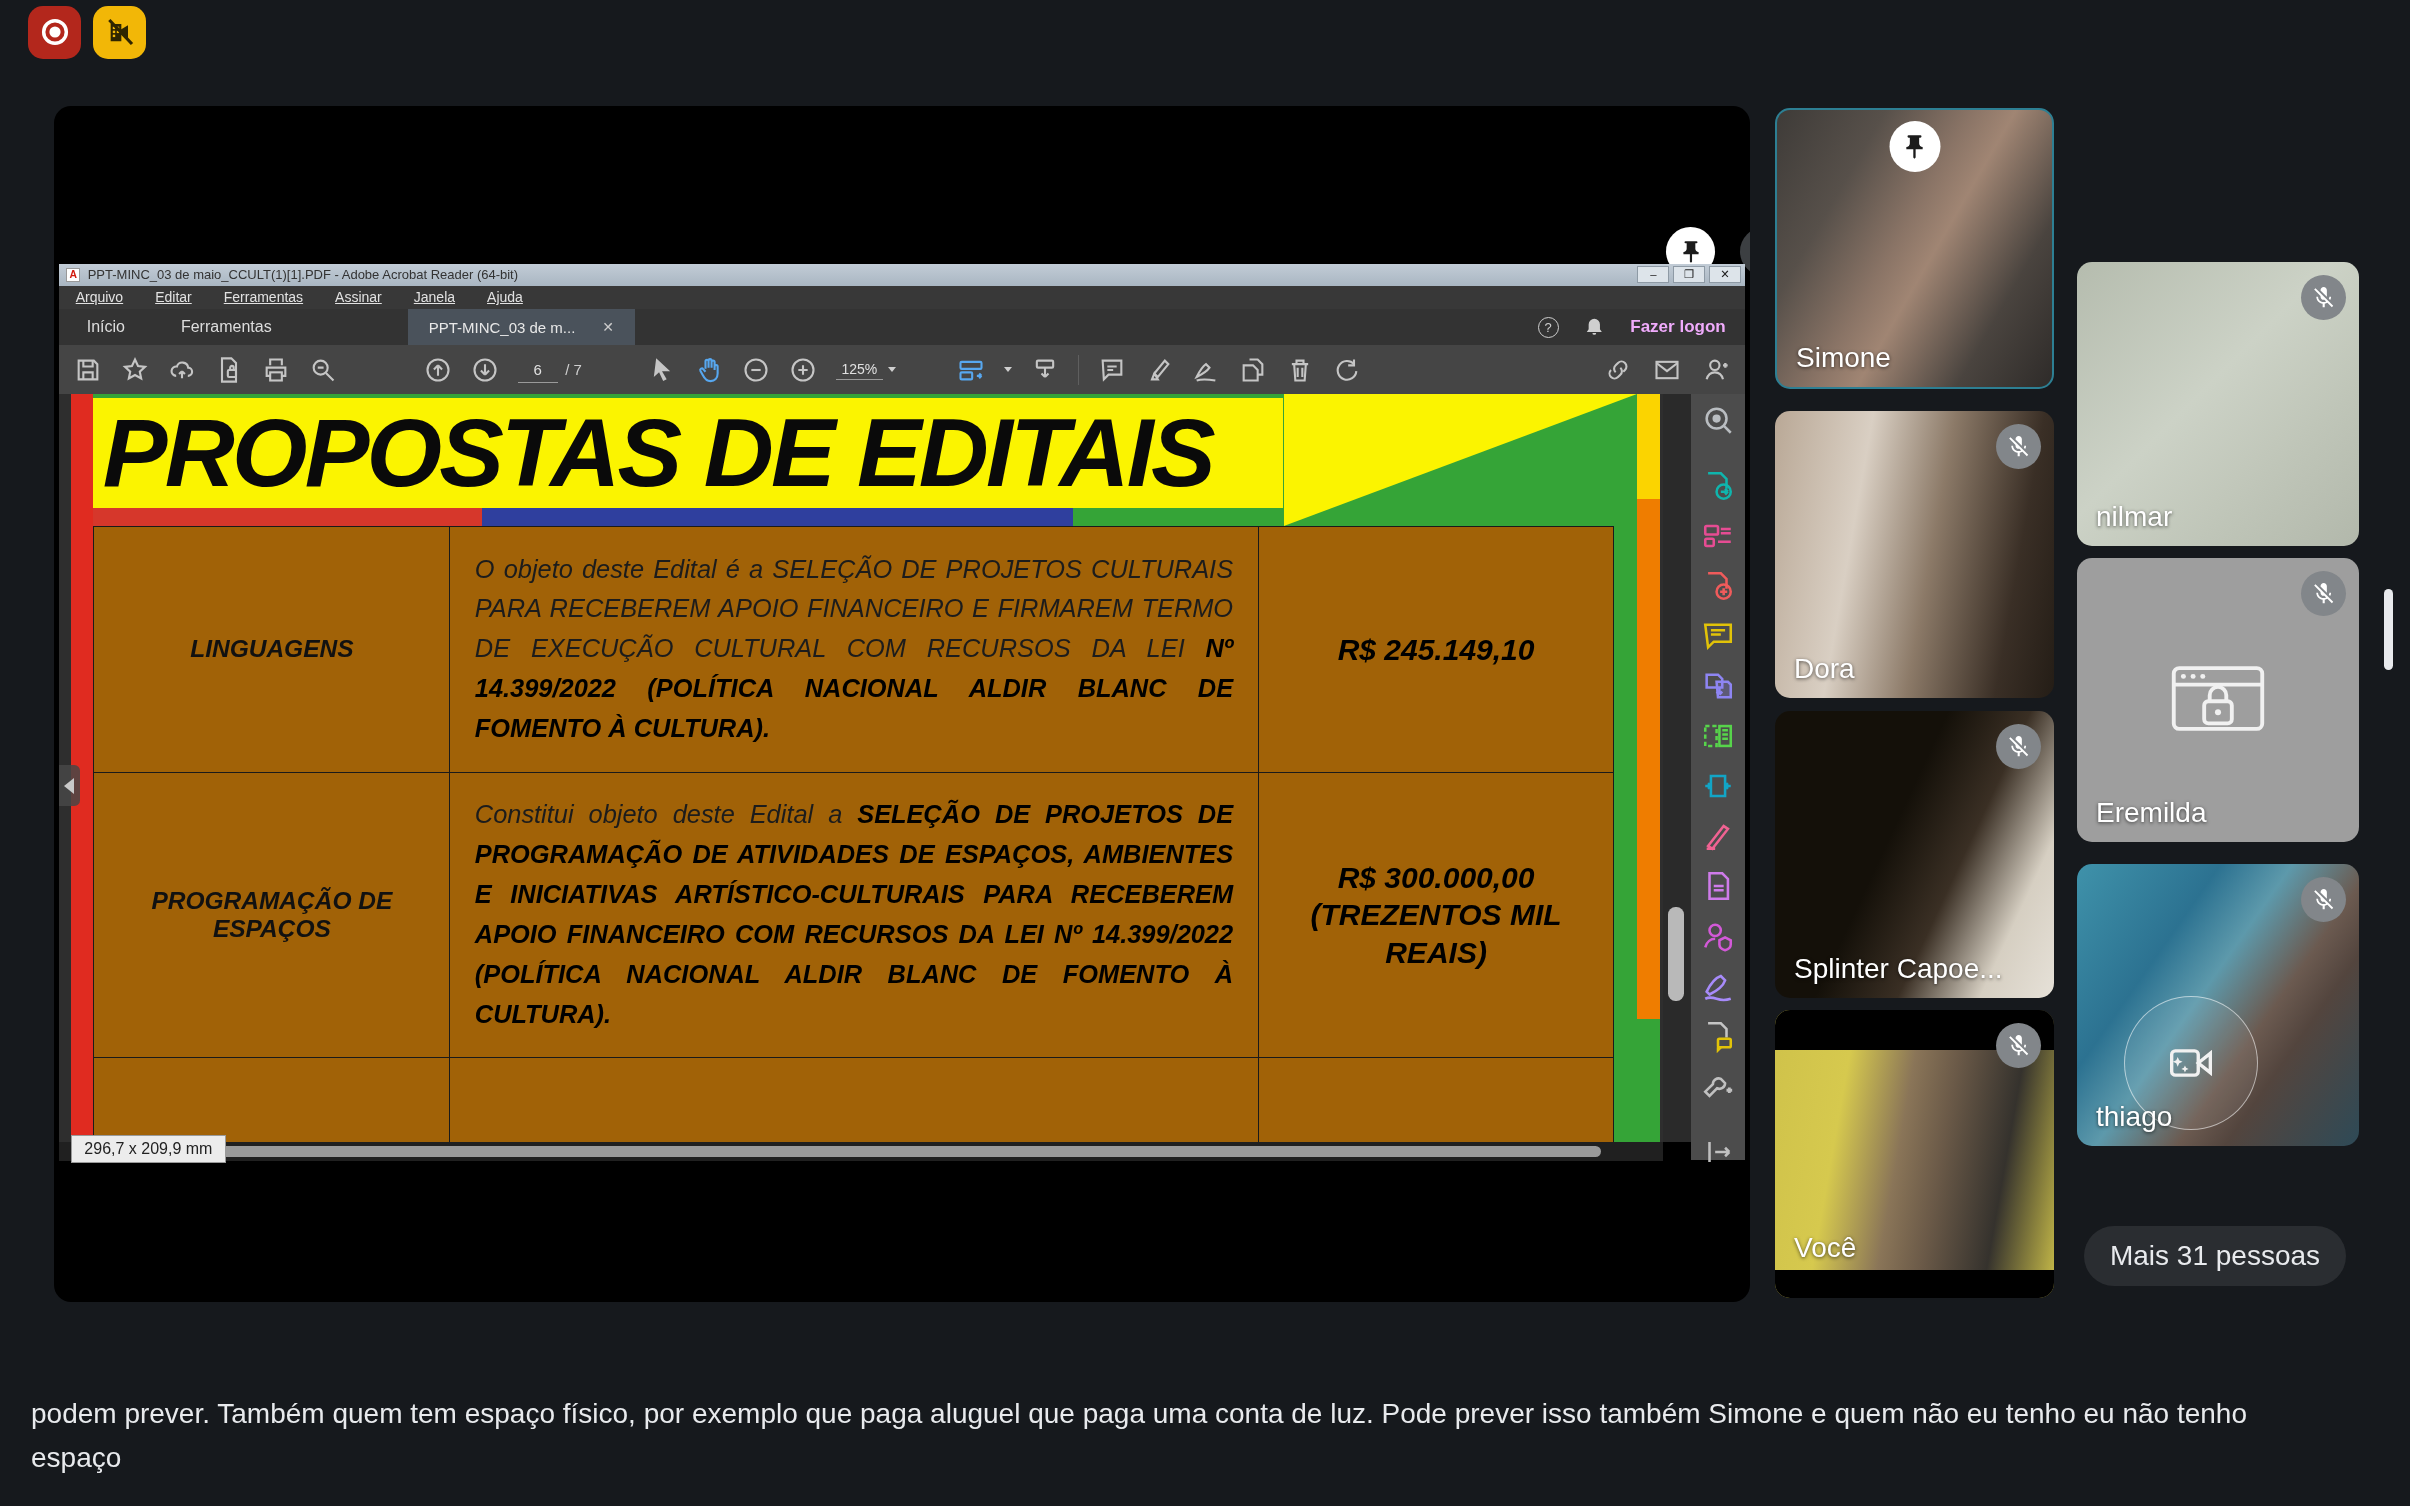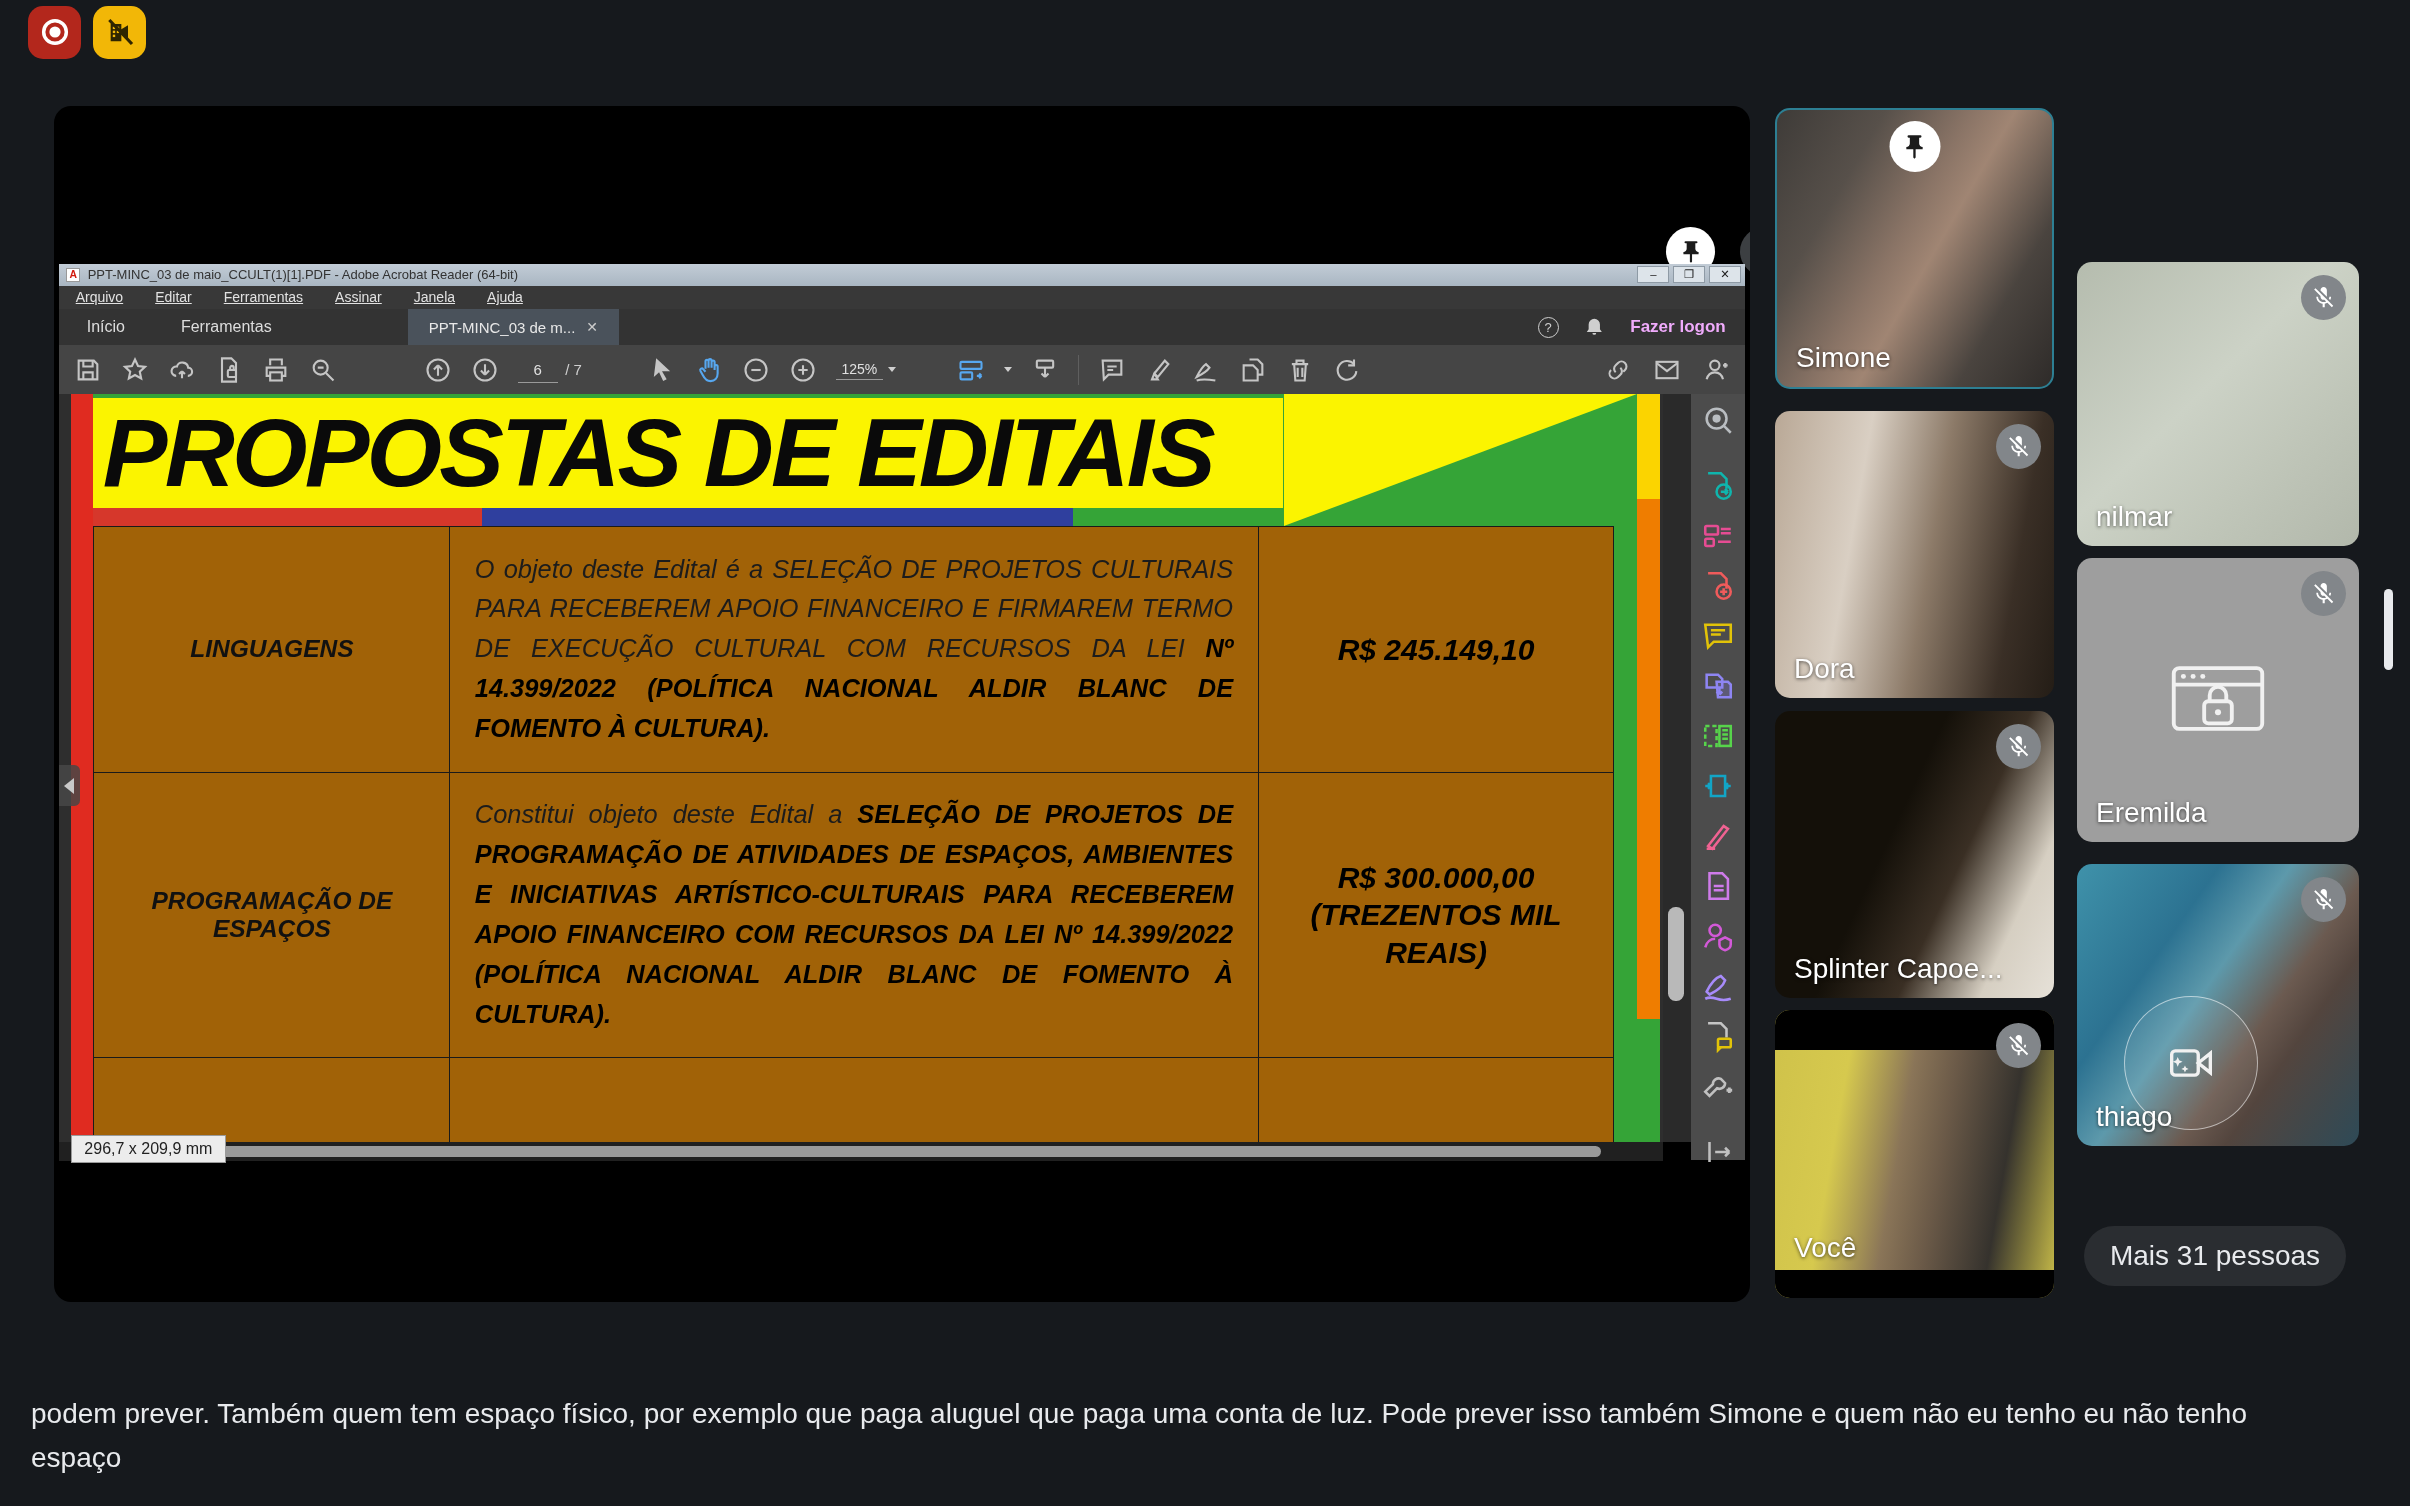--- a/index.html
+++ b/index.html
@@ -32,21 +32,21 @@
   #win-ctl { position:absolute; right:3.8px; top:1.9px; display:flex; gap:3.8px; }
   .wc { width:32px; height:17px; background:#dde4ea; border:0.9px solid #8e9aa5; font-size:11.3px;
     color:#222; display:flex; align-items:center; justify-content:center; }
   #ac-menu { position:absolute; left:0; top:21.7px; width:100%; height:23.5px; background:#383838;
     display:flex; align-items:center; gap:32px; padding-left:17px; }
   #ac-menu span { font-size:14px; color:#e2e2e2; text-decoration:underline; }
   #ac-tabs { position:absolute; left:0; top:45px; width:100%; height:36px; background:#333;
     display:flex; align-items:center; }
   .tab-plain { font-size:16px; color:#ddd; padding:0 28px; }
   #tab-doc { height:36px; margin-left:108px; padding:0 21px; background:#4a525b;
-    display:flex; align-items:center; gap:11px; font-size:15px; color:#e8e8e8; }
+    display:flex; align-items:center; gap:27px; font-size:15px; color:#e8e8e8; }
   #tab-doc .x { color:#ccc; font-size:14px; }
   #tabs-right { position:absolute; right:19px; top:0; height:36px; display:flex; align-items:center; gap:24.5px; }
   .help-circ { width:21px; height:21px; border-radius:50%; border:1.9px solid #cfcfcf; color:#cfcfcf;
     font-size:13px; display:flex; align-items:center; justify-content:center; }
   #logon { font-size:17px; color:#f0abfc; font-weight:bold; }
   #ac-toolbar { position:absolute; left:0; top:81px; width:100%; height:49px; background:#454545;
     display:flex; align-items:center; gap:19px; padding:0 15px; }
   .tb-ico { width:28px; height:28px; flex:0 0 auto; }
   .tb-sep { width:0.9px; height:30px; background:#5f5f5f; }
   .tb-sp { width:49px; }

